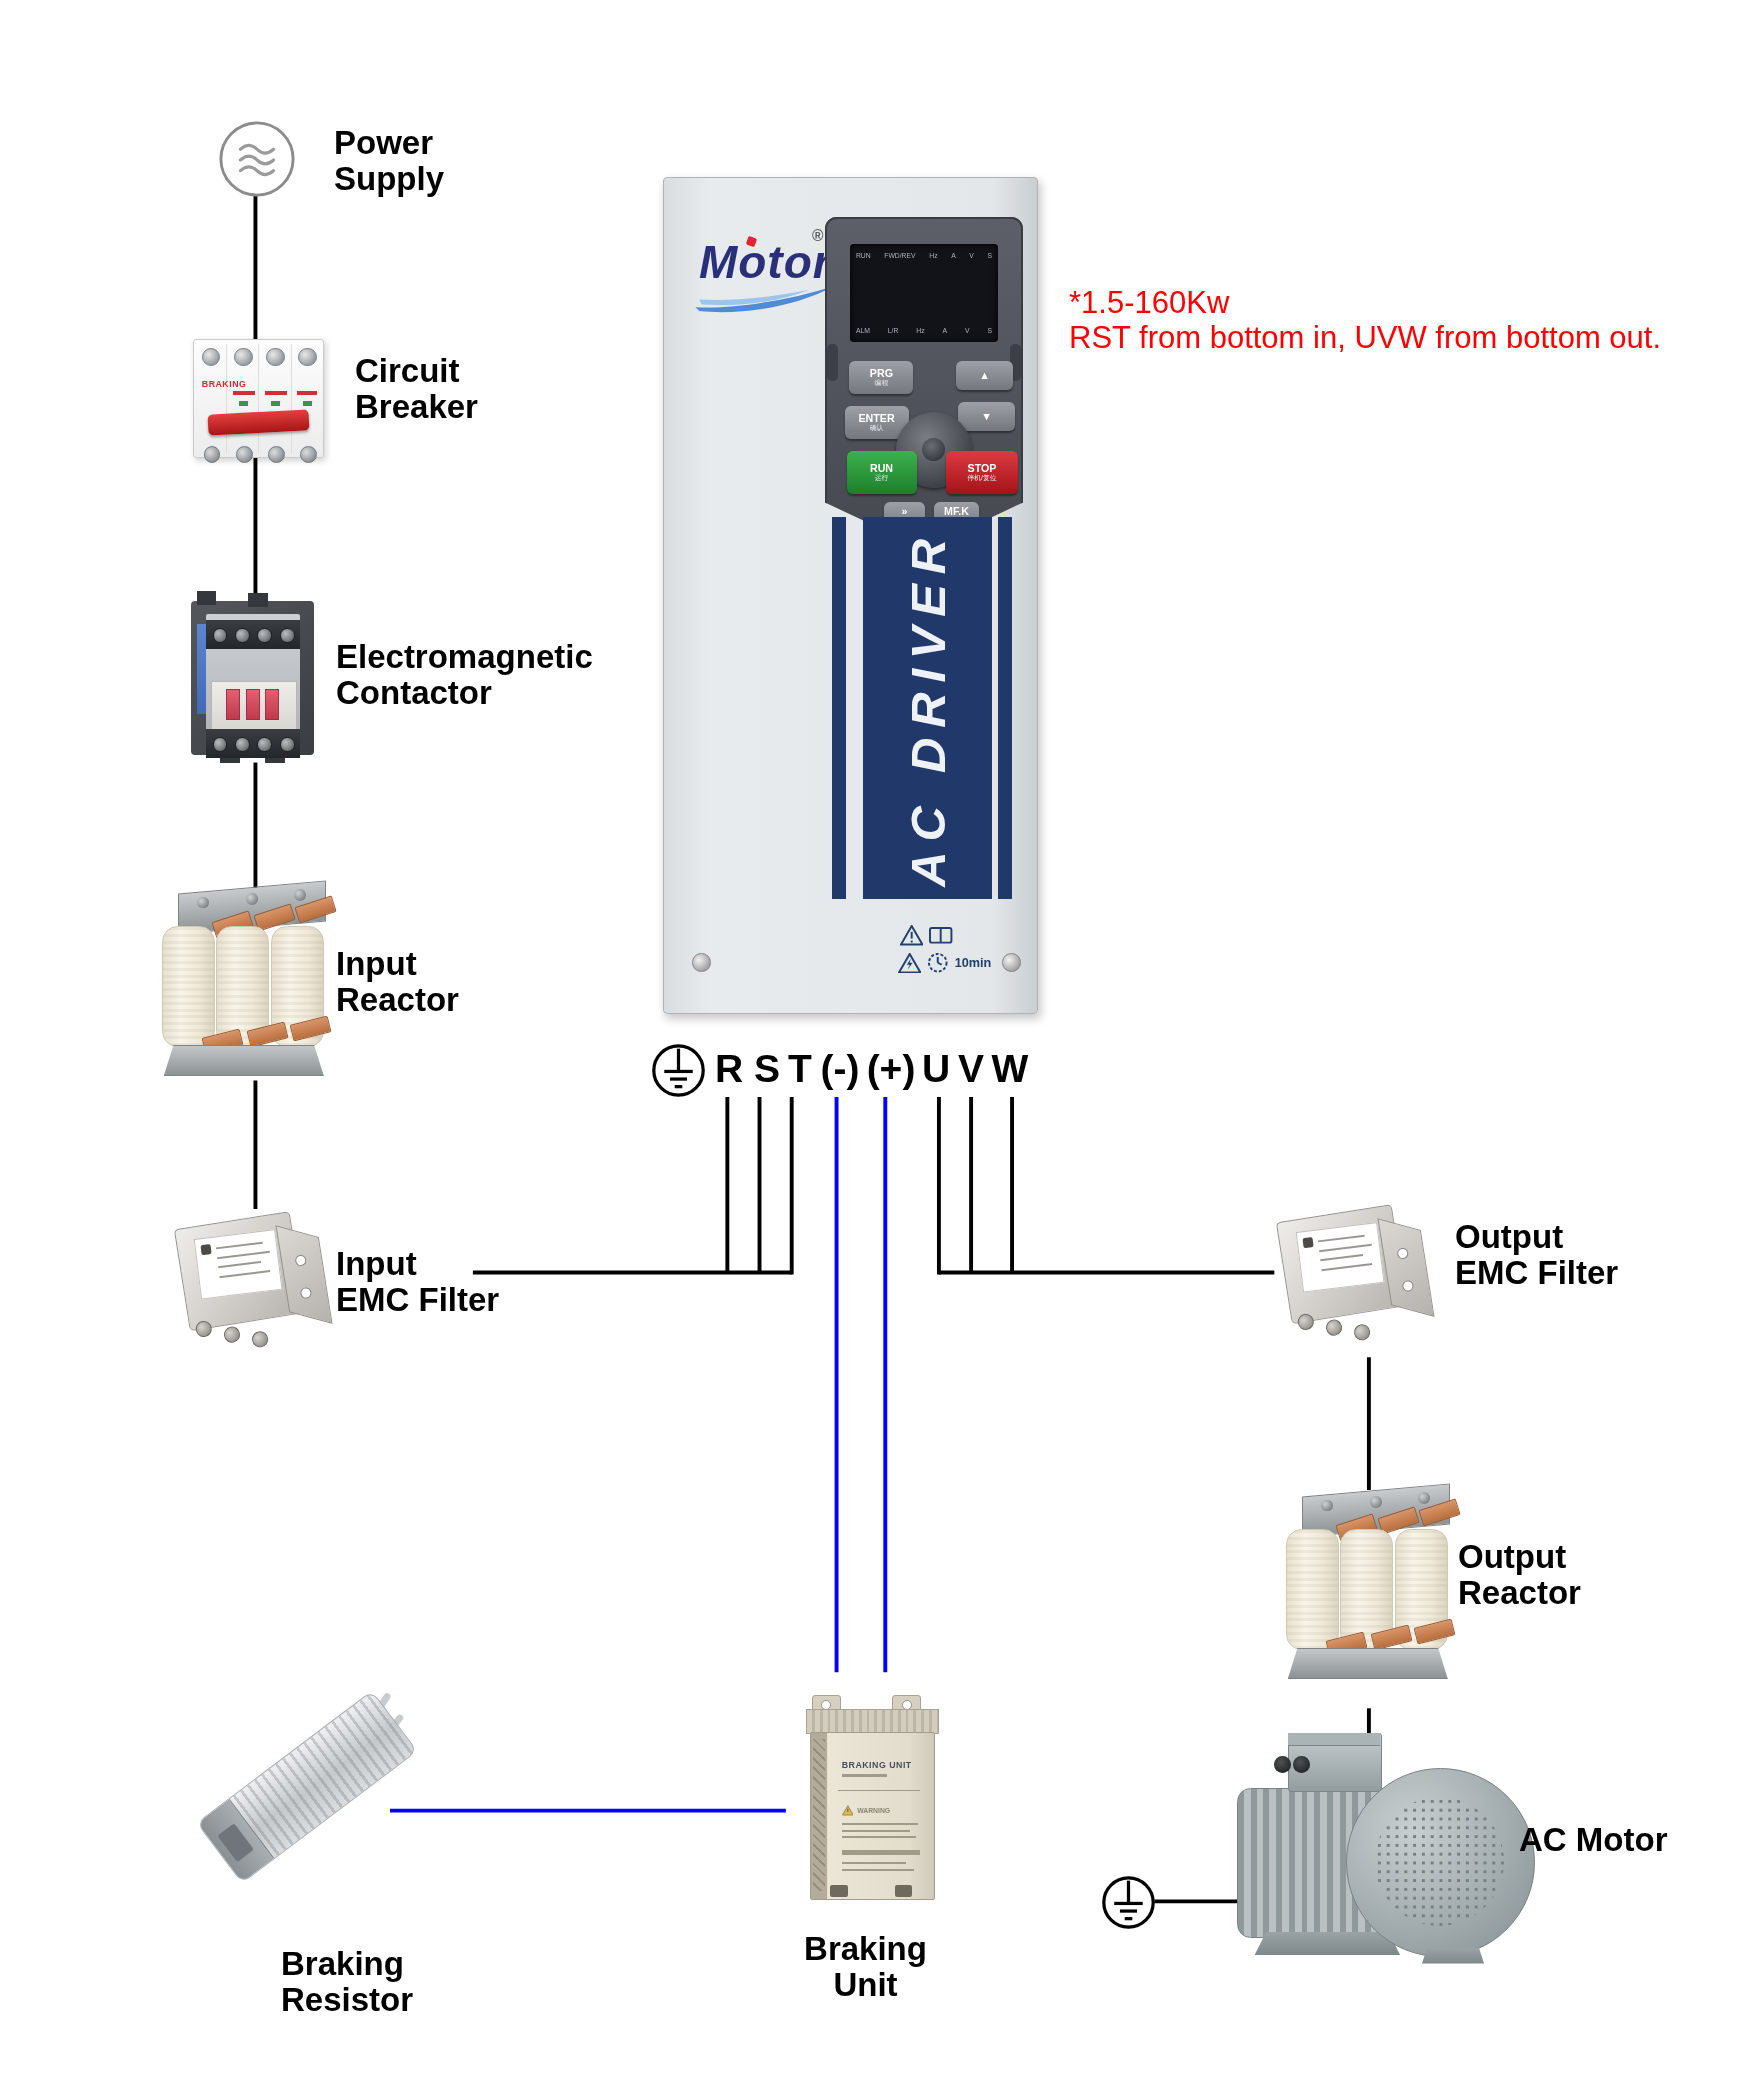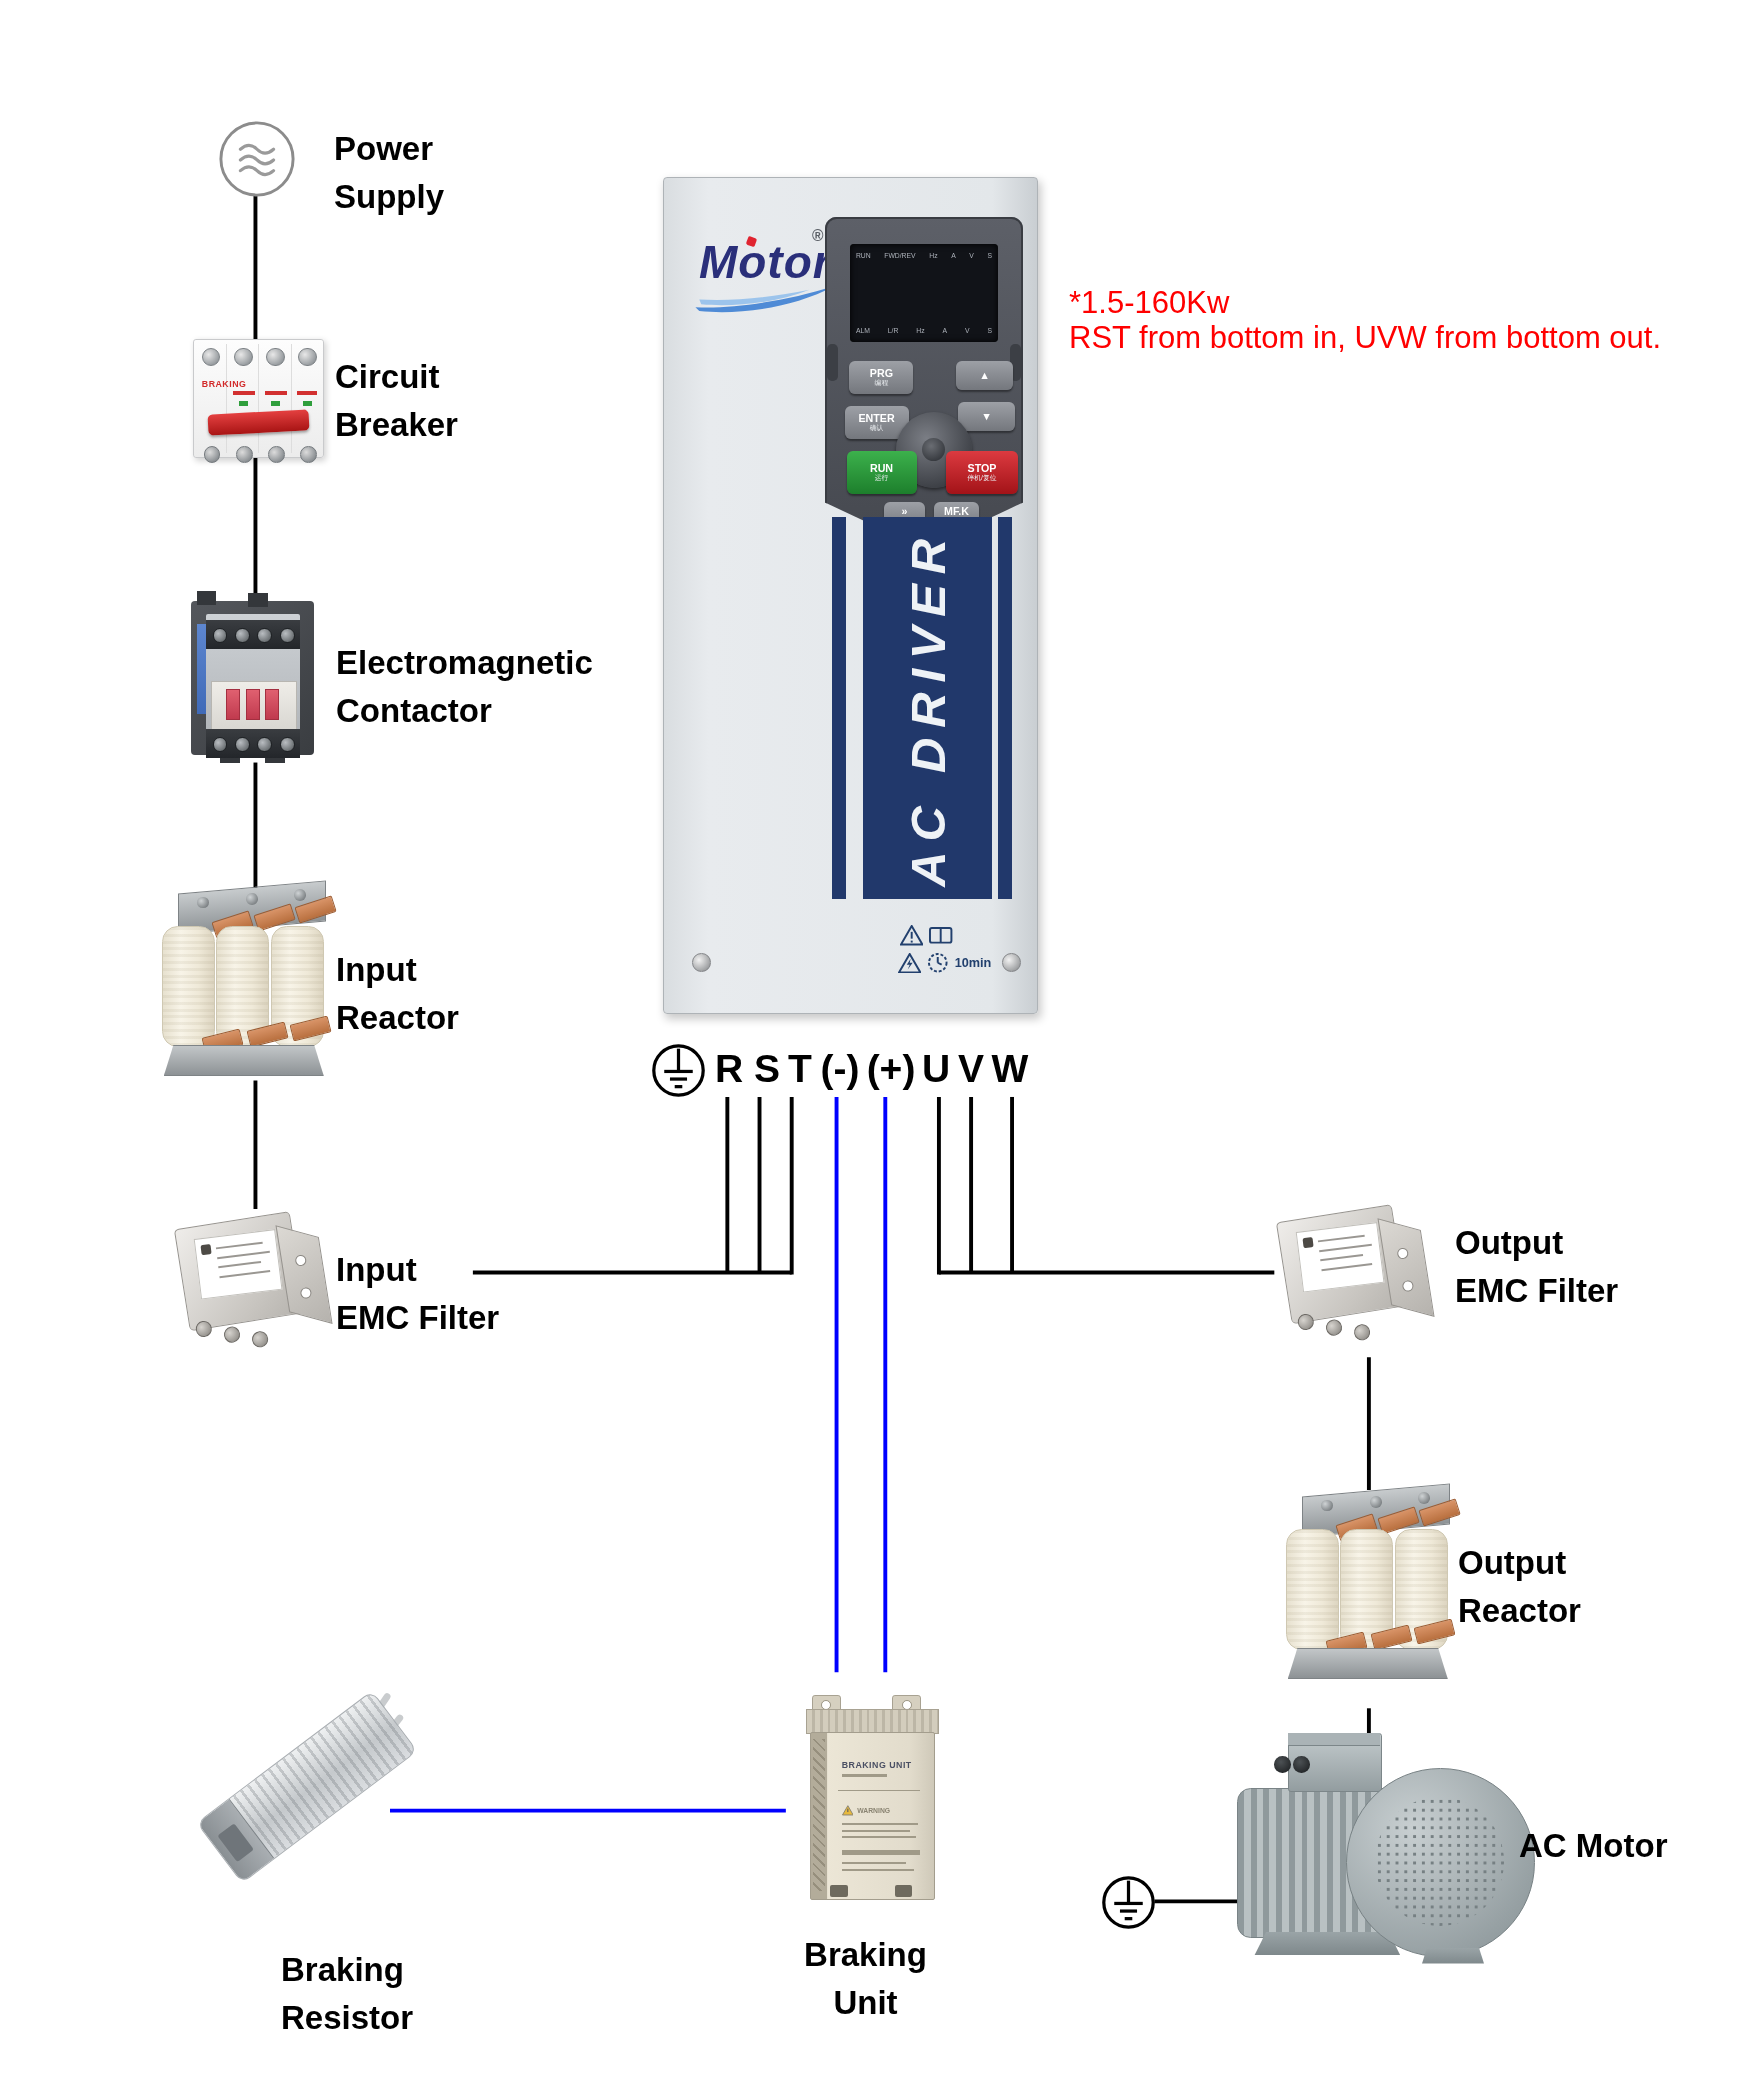--- a/index.html
+++ b/index.html
@@ -1,19 +1,19 @@
 <!DOCTYPE html>
 <html><head>
 <meta charset="utf-8">
 <style>
   html,body{margin:0;padding:0;background:#fff;}
   #canvas{position:relative;width:1755px;height:2074px;background:#ffffff;overflow:hidden;
           font-family:"Liberation Sans", sans-serif;}
   .abs{position:absolute;}
-  .comp-label{position:absolute;font-weight:bold;font-size:33px;line-height:48px;color:#000;white-space:pre-line;}
+  .comp-label{position:absolute;font-weight:bold;font-size:33px;line-height:36px;color:#000;white-space:pre-line;}
   .note{position:absolute;color:#ff0000;font-size:31px;line-height:35px;}
   .tlabel{position:absolute;font-weight:bold;font-size:39px;color:#000;transform:translateX(-50%);}
   svg{display:block;}
 
   
   .ps-icon{left:217px;top:119px;width:80px;height:80px;}
 
   
   .breaker{left:193px;top:339px;width:129px;height:117px;background:linear-gradient(180deg,#fdfdfd,#ececec);
            border:1px solid #c9cacc;border-radius:2.9px;box-shadow:2px 2.9px 5.9px rgba(0,0,0,.18);}
@@ -207,21 +207,21 @@
     <div class="redline" style="left:103px;width:19.5px"></div>
     <div class="gdot" style="left:45px"></div>
     <div class="gdot" style="left:77px"></div>
     <div class="gdot" style="left:109px"></div>
     <div class="handle"></div>
     <div class="bscrew" style="left:9.8px"></div>
     <div class="bscrew" style="left:42px"></div>
     <div class="bscrew" style="left:74px"></div>
     <div class="bscrew" style="left:106px"></div>
   </div>
-  <div class="comp-label" style="left:335px;top:353px">Circuit
+  <div class="comp-label" style="left:355px;top:353px">Circuit
 Breaker</div>
 
   <div class="abs contactor">
     <div class="back"></div>
     <div class="tab" style="left:5.9px;top:0"></div>
     <div class="tab" style="left:57px;top:2px"></div>
     <div class="tab" style="left:29px;top:158px"></div>
     <div class="tab" style="left:74px;top:158px"></div>
     <div class="front"></div>
     <div class="band" style="top:29px"></div>

